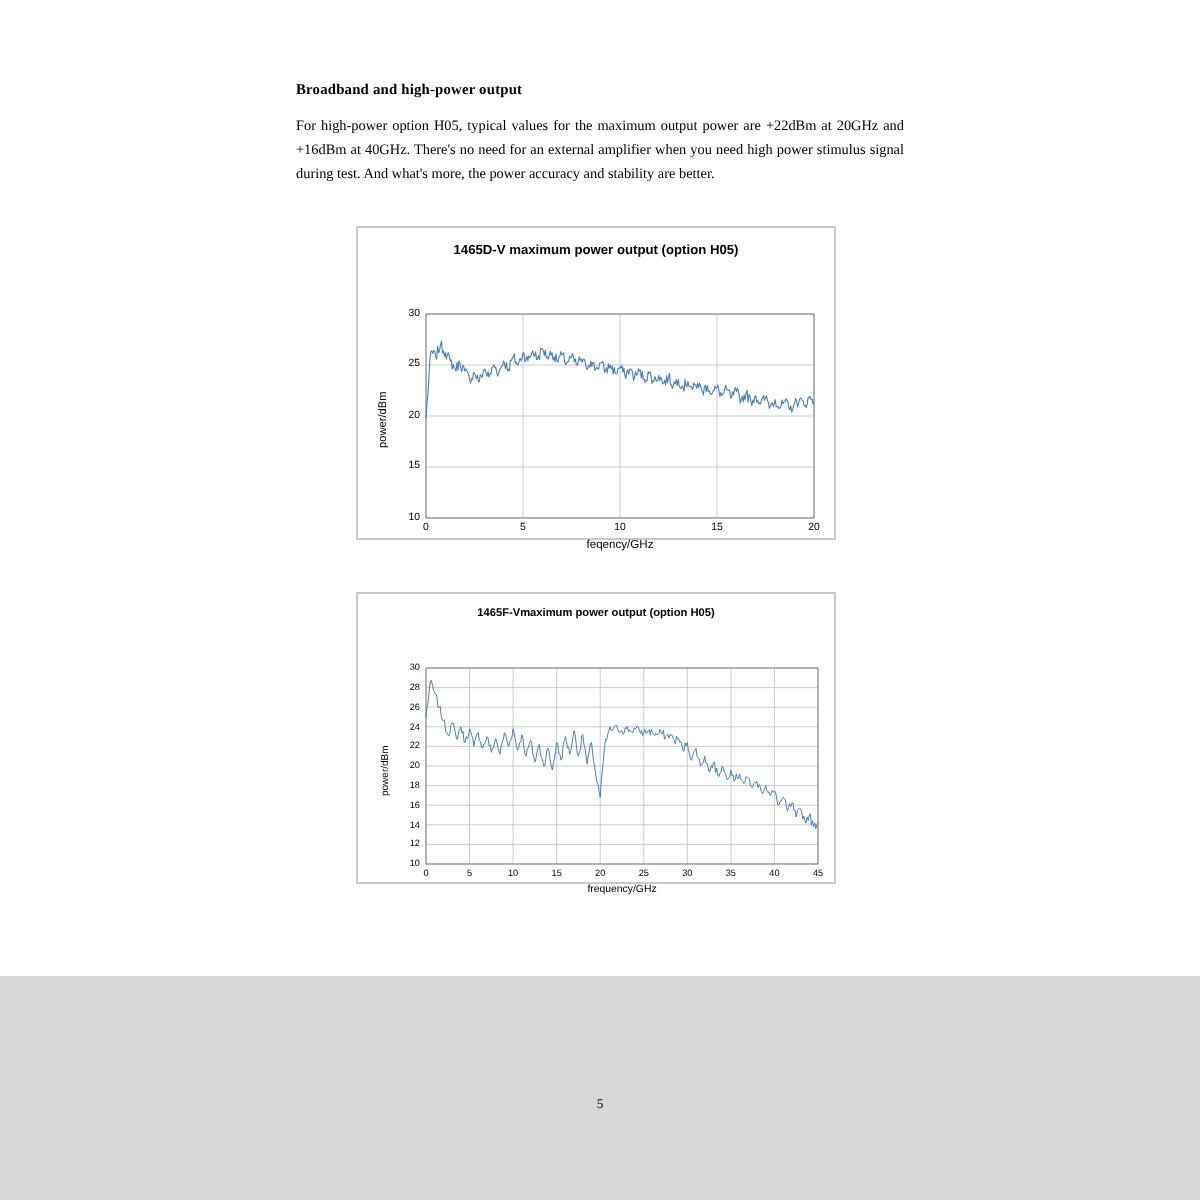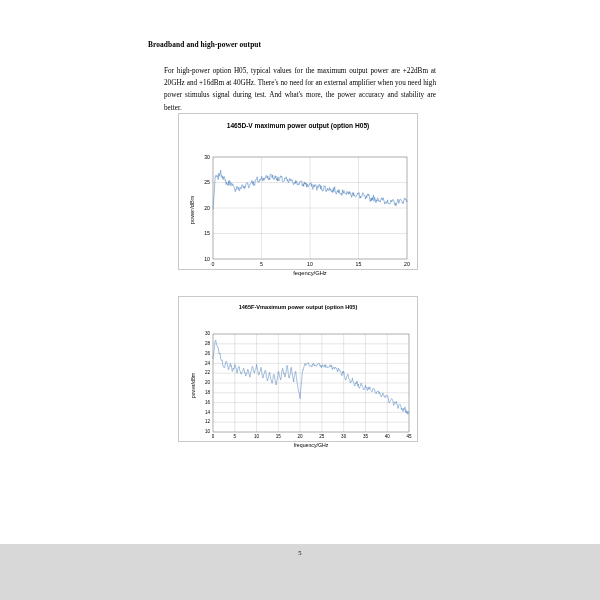--- a/index.html
+++ b/index.html
@@ -10,41 +10,41 @@
   body {
     width: 600px;
     height: 600px;
     overflow: hidden;
     font-family: "Liberation Serif", serif;
   }
   .page {
     position: absolute;
     left: 0; top: 0;
     width: 600px;
-    height: 544px;
+    height: 488px;
     background: #ffffff;
   }
   .content {
     position: absolute;
     left: 148px;
     top: 40px;
     width: 304px;
   }
   .doc-heading {
     font-size: 7.4px;
     font-weight: bold;
     color: #000;
     margin: 0 0 8px 0;
     letter-spacing: 0.1px;
   }
   .doc-para {
     font-size: 7.2px;
     line-height: 12.2px;
     color: #000;
-    margin: 16px;
+    margin: 0;
     text-align: justify;
     text-justify: inter-word;
   }
   .figure-box {
     position: absolute;
     background: #ffffff;
     border: 1px solid #c9c9c9;
     box-sizing: border-box;
   }
   #figure-1 {

